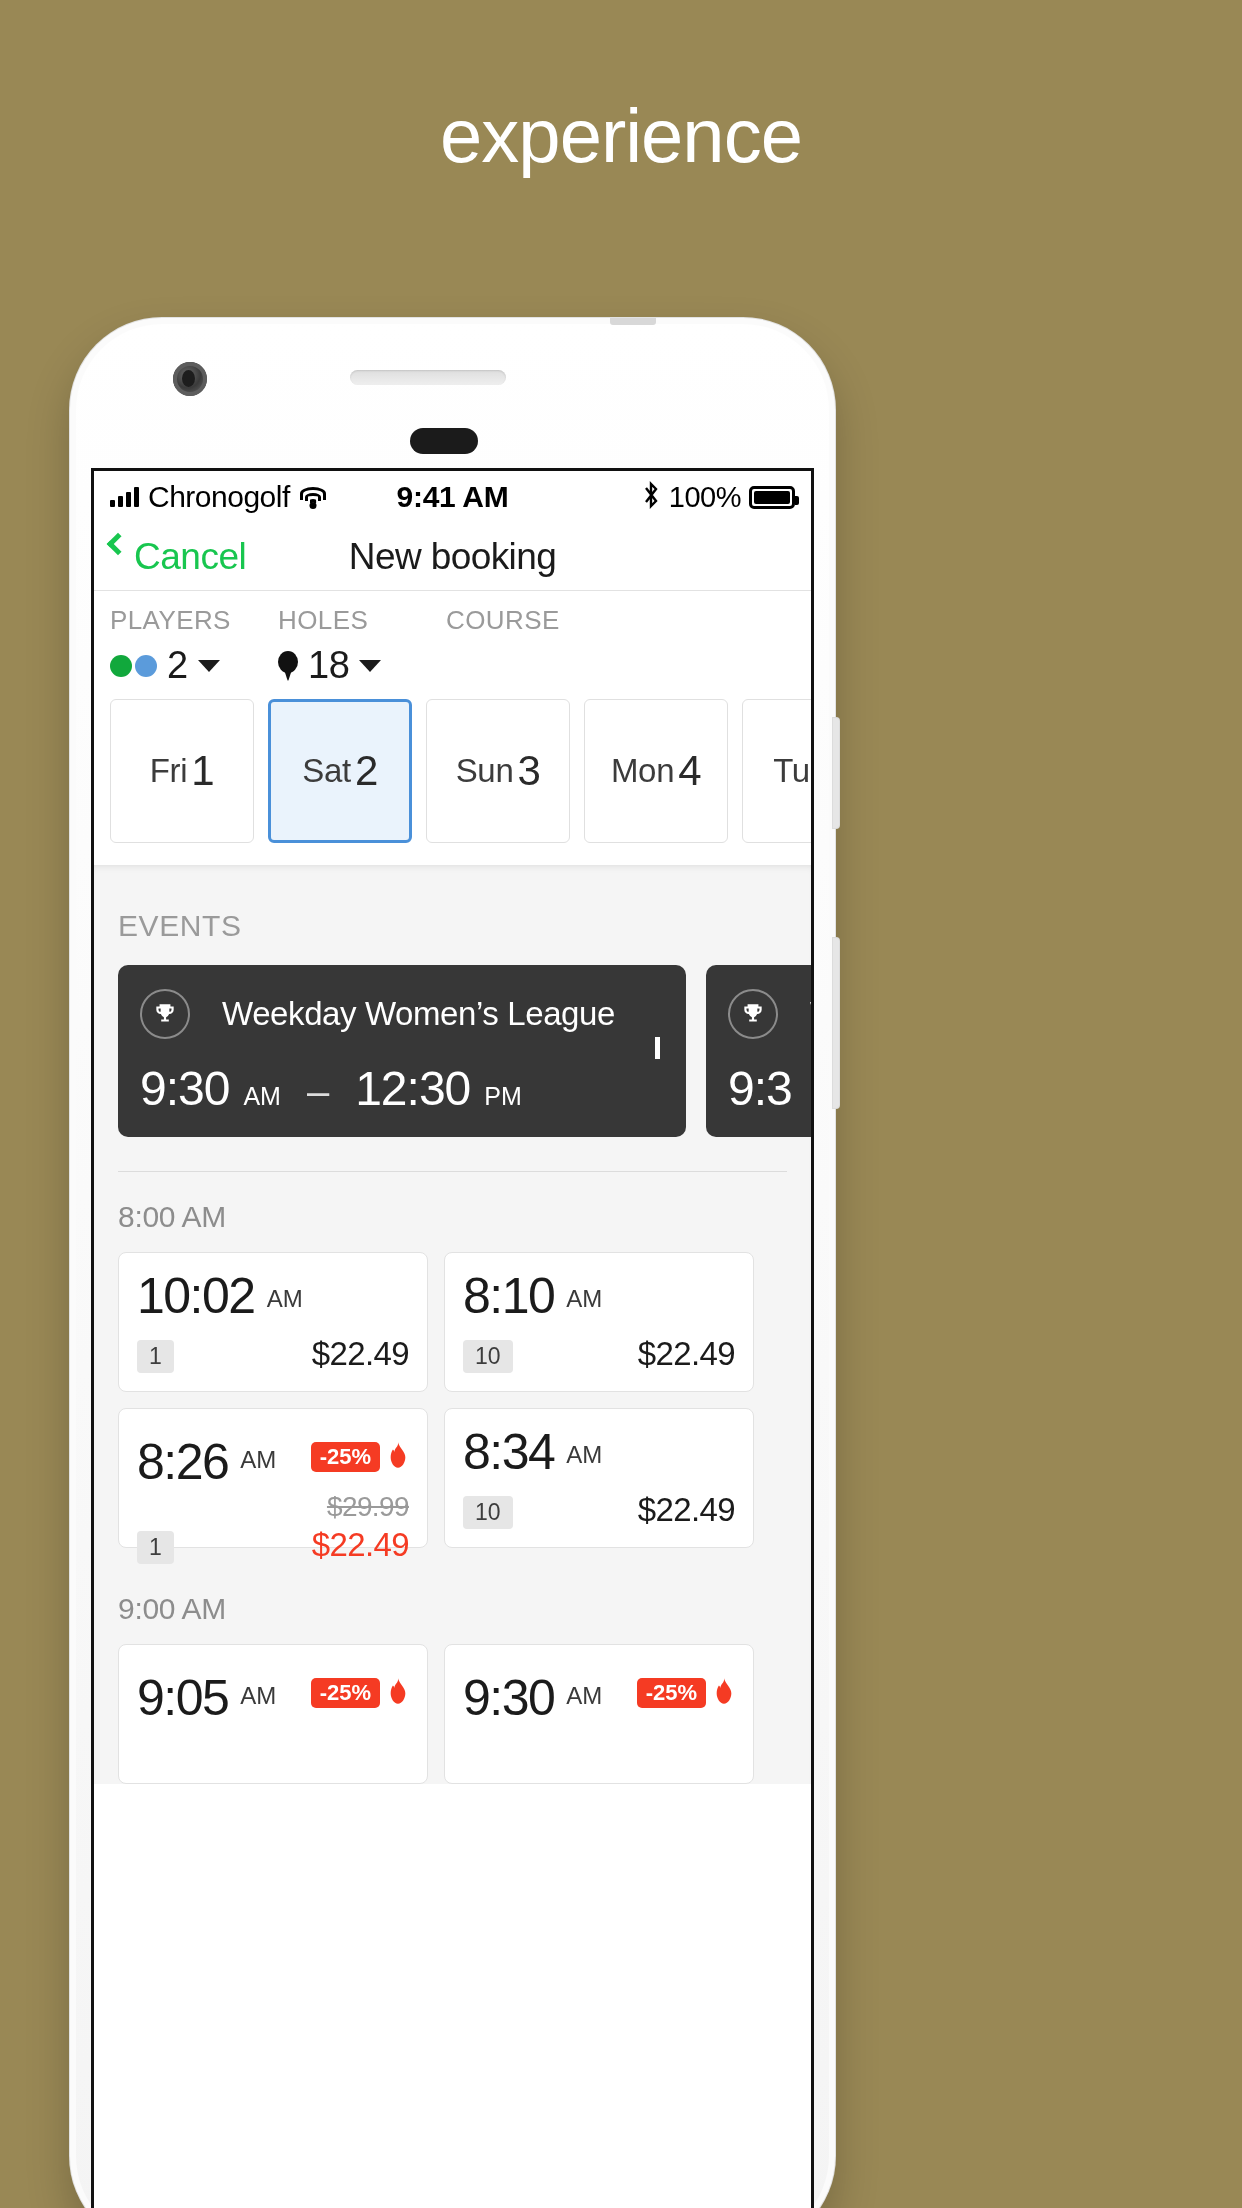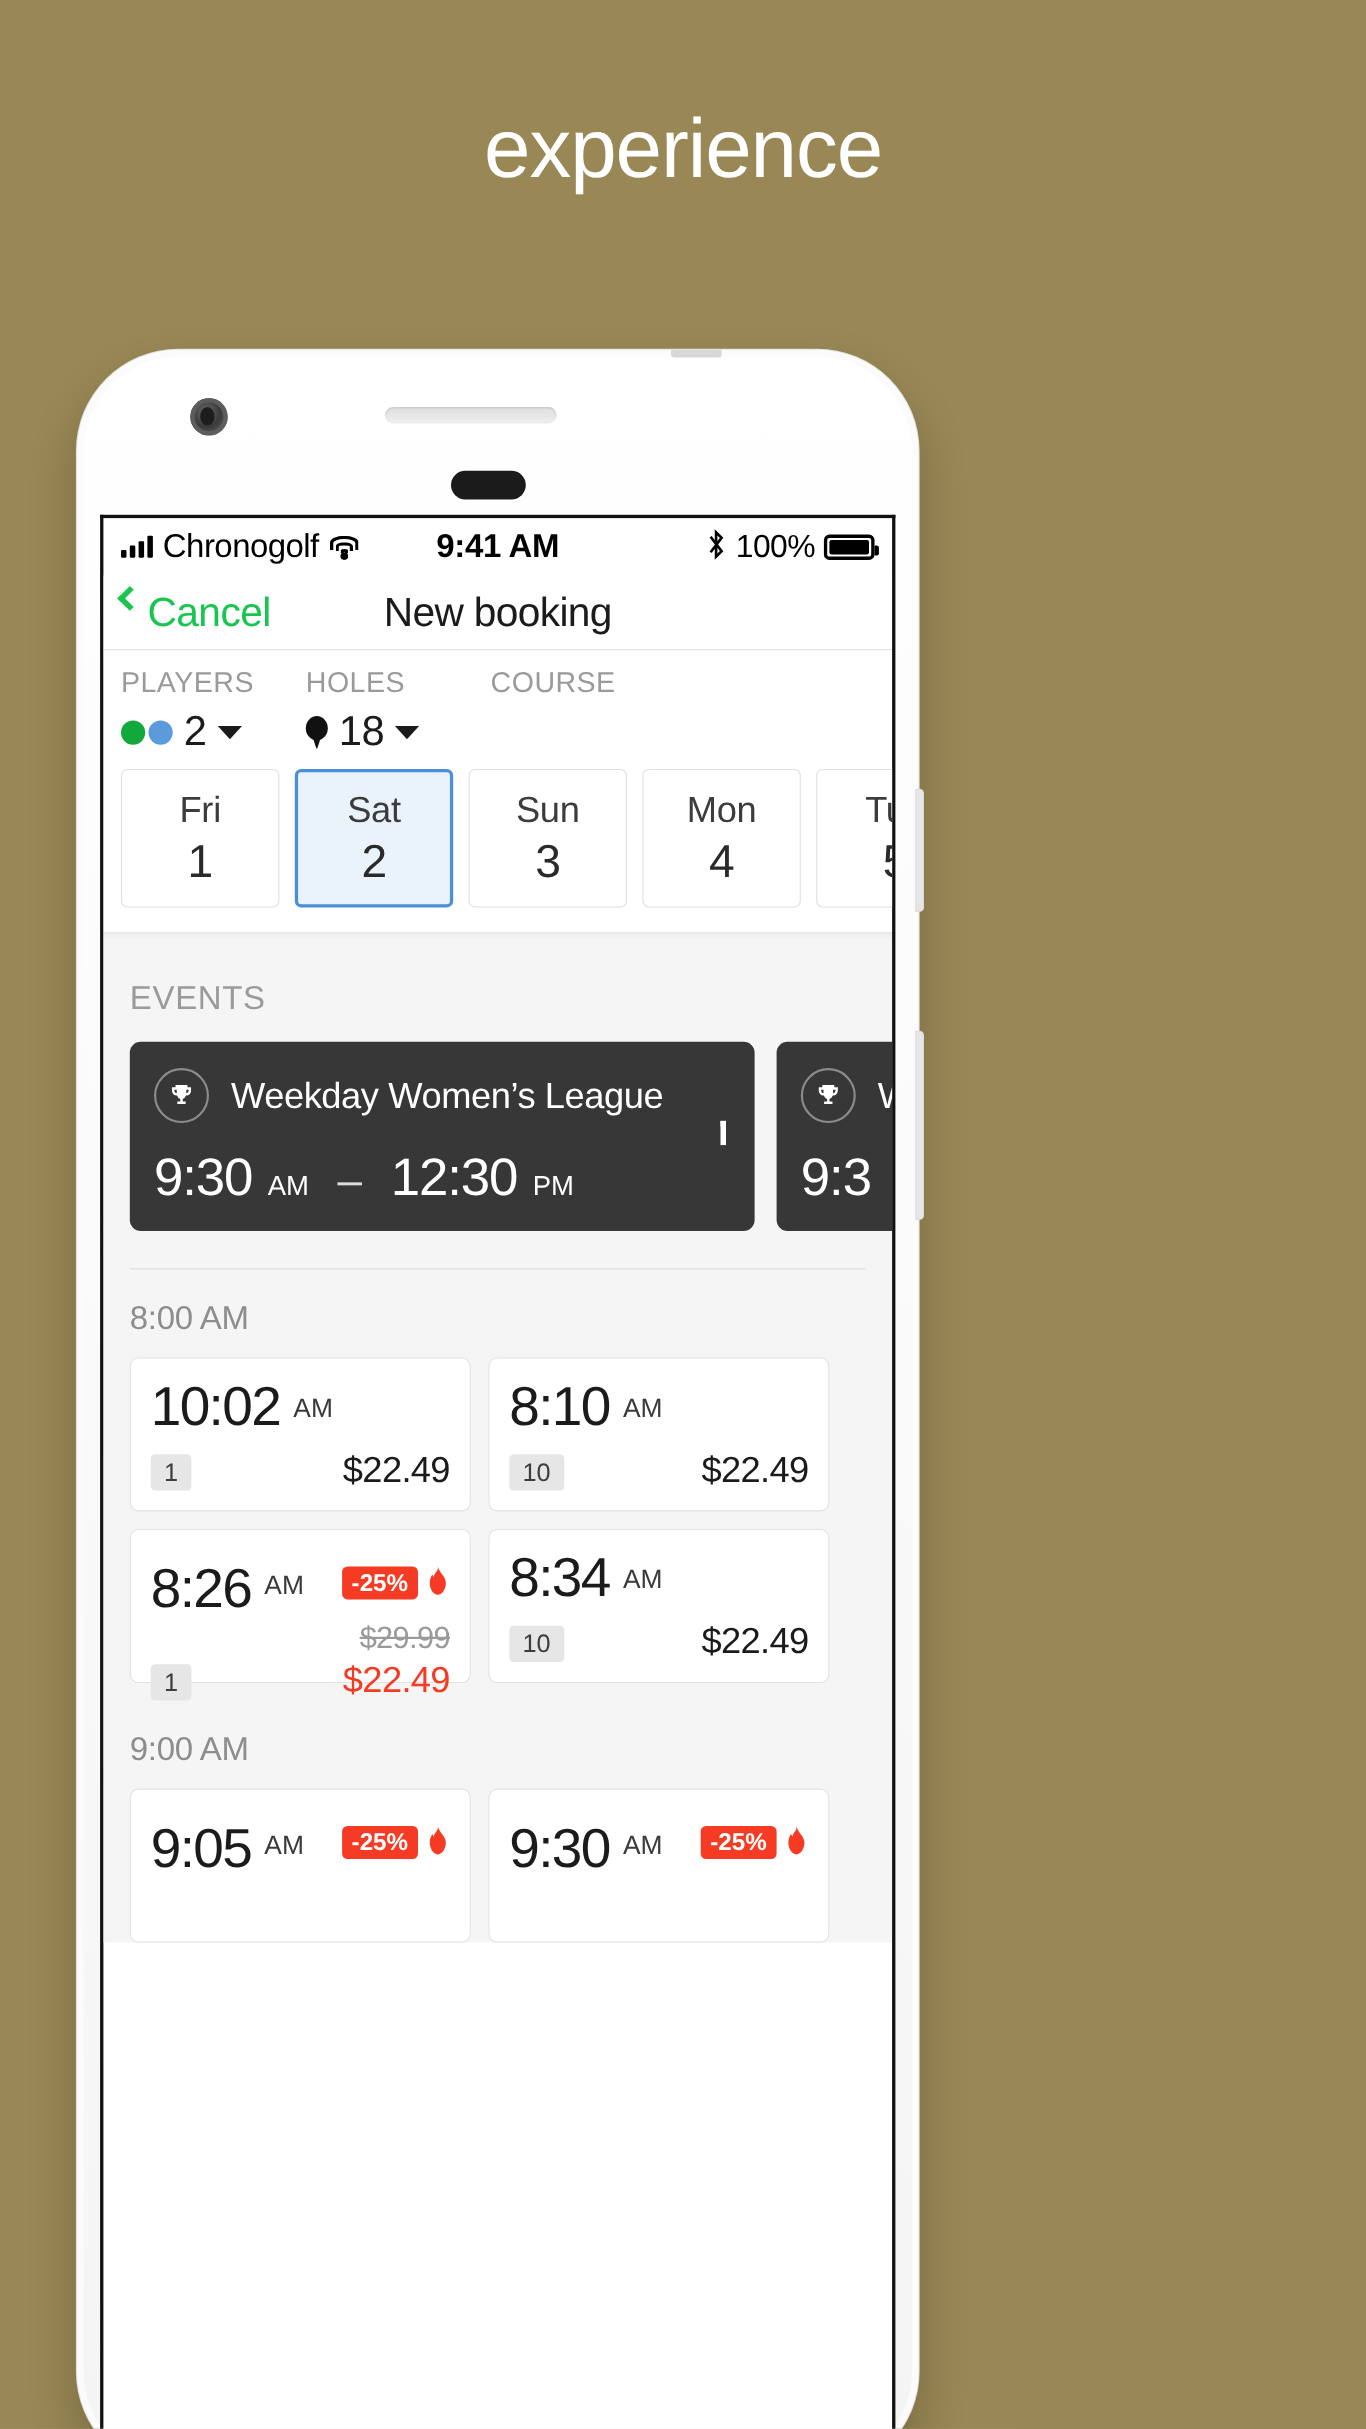--- a/index.html
+++ b/index.html
@@ -129,39 +129,39 @@
   .dot { width:22px; height:22px; border-radius:50%; display:block;}
   .tee { position:relative; width:20px; height:30px; display:inline-block;}
   .tee .ball{position:absolute;left:0;top:0;width:20px;height:22px;border-radius:50%;background:#111;}
   .tee .peg{position:absolute;left:6px;top:19px;width:8px;height:11px;background:#111;clip-path:polygon(0 0,100% 0,55% 100%,45% 100%);}
   .caret { width:0;height:0;border-left:11px solid transparent;border-right:11px solid transparent;border-top:12px solid #1b1b1b;}
   .caret.far { margin-left:auto; }
 
   
   .dates { background:#fff; display:flex; gap:14px; padding: 12px 16px 22px 16px; }
   .date-cell {
-    width: 144px; height: 126px; flex:0 0 144px;
+    width: 144px; height: 144px; flex:0 0 144px;
     border:1px solid #e0e0e0; border-radius:6px; background:#fff;
-    display:flex; flex-direction:column; align-items:center; justify-content:center; gap:4px;
+    display:flex; align-items:center; justify-content:center; gap:4px;
   }
   .date-cell.sel { border:3px solid #4a90d9; background:#eaf3fc; }
   .d-day { font-size:33px; color:#3c3c3c; letter-spacing:-0.3px;}
   .d-num { font-size:42px; color:#2a2a2a; letter-spacing:-0.5px;}
 
   
   .content { background:#f5f5f5; padding-top: 4px; box-shadow: inset 0 6px 8px -6px rgba(0,0,0,.12); }
   .sec-label { font-size:30px; color:#9a9a9a; letter-spacing:0.6px; padding: 40px 0 22px 24px; }
   .events-row { display:flex; gap:20px; padding: 0 0 0 24px; }
   .event-card {
     background:#373737; border-radius:10px; color:#fff;
     padding: 24px 22px 26px 22px; position:relative;
     flex: 0 0 568px; height: 172px;
   }
   .event-card.partial { flex: 0 0 170px; overflow:hidden; }
-  .ev-head { display:flex; align-items:center; gap:20px; }
+  .ev-head { display:flex; align-items:center; gap:32px; }
   .trophy {
     width:50px;height:50px;border-radius:50%;border:2px solid #8b8b8b;
     display:flex;align-items:center;justify-content:center;font-size:27px;line-height:1;
     flex:0 0 50px;
   }
   .ev-title { font-size:33px; letter-spacing:-0.4px; white-space:nowrap; }
   .ev-time { display:flex; align-items:baseline; gap:14px; margin-top: 22px; white-space:nowrap;}
   .ev-big { font-size:48px; letter-spacing:-1px; }
   .ev-sm { font-size:25px; letter-spacing:0; }
   .ev-dash { font-size:40px; color:#dcdcdc; margin: 0 12px; }

